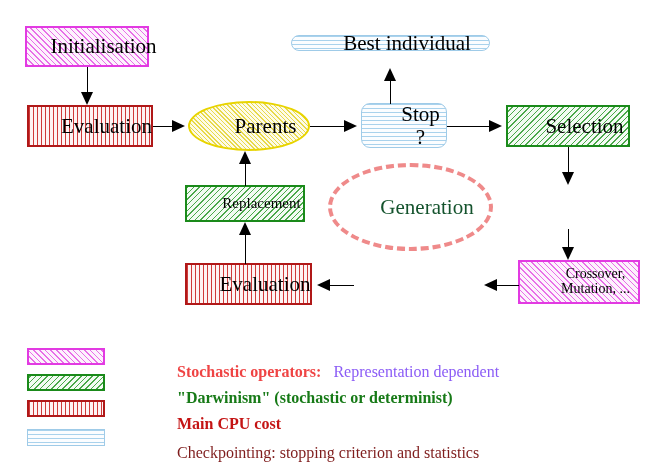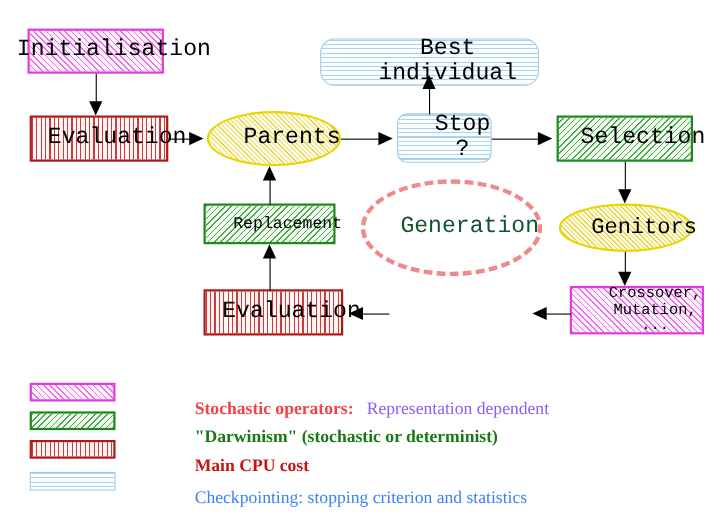--- a/index.html
+++ b/index.html
@@ -9,21 +9,21 @@
     width:662px;height:471px;
     background:#ffffff;
     overflow:hidden;
   }
   .node{
     position:absolute;
     box-sizing:border-box;
     display:flex;align-items:center;justify-content:center;
     text-align:center;
     color:#000000;
-    font-family:Liberation Mono, monospace;
+    font-family:Liberation Serif, serif;
     line-height:1.05;
     white-space:pre-line;
     padding-left:33px;
   }
   
   .fill-magenta{
     border:2px solid #e23ae2;
     background-color:#fdf2fd;
     background-image:repeating-linear-gradient(45deg,
         #e86fe8 0px,#e86fe8 1px,transparent 1px,transparent 4px);
@@ -97,21 +97,21 @@
     font-family:"Liberation Serif", serif;
     font-size:16px;
     white-space:pre;
   }
   .lt-main{font-weight:bold;}
   .lt-sub{font-weight:normal;}
   .c-magenta{color:#ef4444;}
   .c-gold{color:#8b5cf6;}
   .c-green{color:#177a17;}
   .c-red{color:#c41414;}
-  .c-blue{color:#3b82f6;}
+  .c-blue{color:#7f1d1d;}
 </style>
 </head>
 <body>
 
 <div id="canvas">
 
   <div class="node fill-magenta" style="left:25px;top:26px;width:124px;height:41px;font-size:21px;">
     <span>Initialisation</span>
   </div>
 
@@ -124,27 +124,24 @@
   </div>
 
   <div class="node fill-yellow ellipse" style="left:188px;top:101px;width:122px;height:50px;font-size:21px;">
     <span>Parents</span>
   </div>
 
   <div class="node fill-green" style="left:506px;top:105px;width:124px;height:42px;font-size:21px;">
     <span>Selection</span>
   </div>
 
-  <div class="node fill-blue" style="left:291px;top:35px;width:199px;height:43px;font-size:21px;border-radius:13px;">
+  <div class="node fill-blue" style="left:291px;top:35px;width:199px;height:16px;font-size:21px;border-radius:13px;">
     <span>Best individual</span>
   </div>
 
-  <div class="node fill-yellow ellipse" style="left:508px;top:185px;width:122px;height:44px;font-size:20px;">
-    <span>Genitors</span>
-  </div>
 
   <div class="node fill-magenta" style="left:518px;top:260px;width:122px;height:44px;font-size:14px;flex-direction:column;justify-content:center;">
     <span>Crossover,
 Mutation, ...</span>
   </div>
 
 
   <div class="node fill-red" style="left:185px;top:263px;width:127px;height:42px;font-size:21px;">
     <span>Evaluation</span>
   </div>

